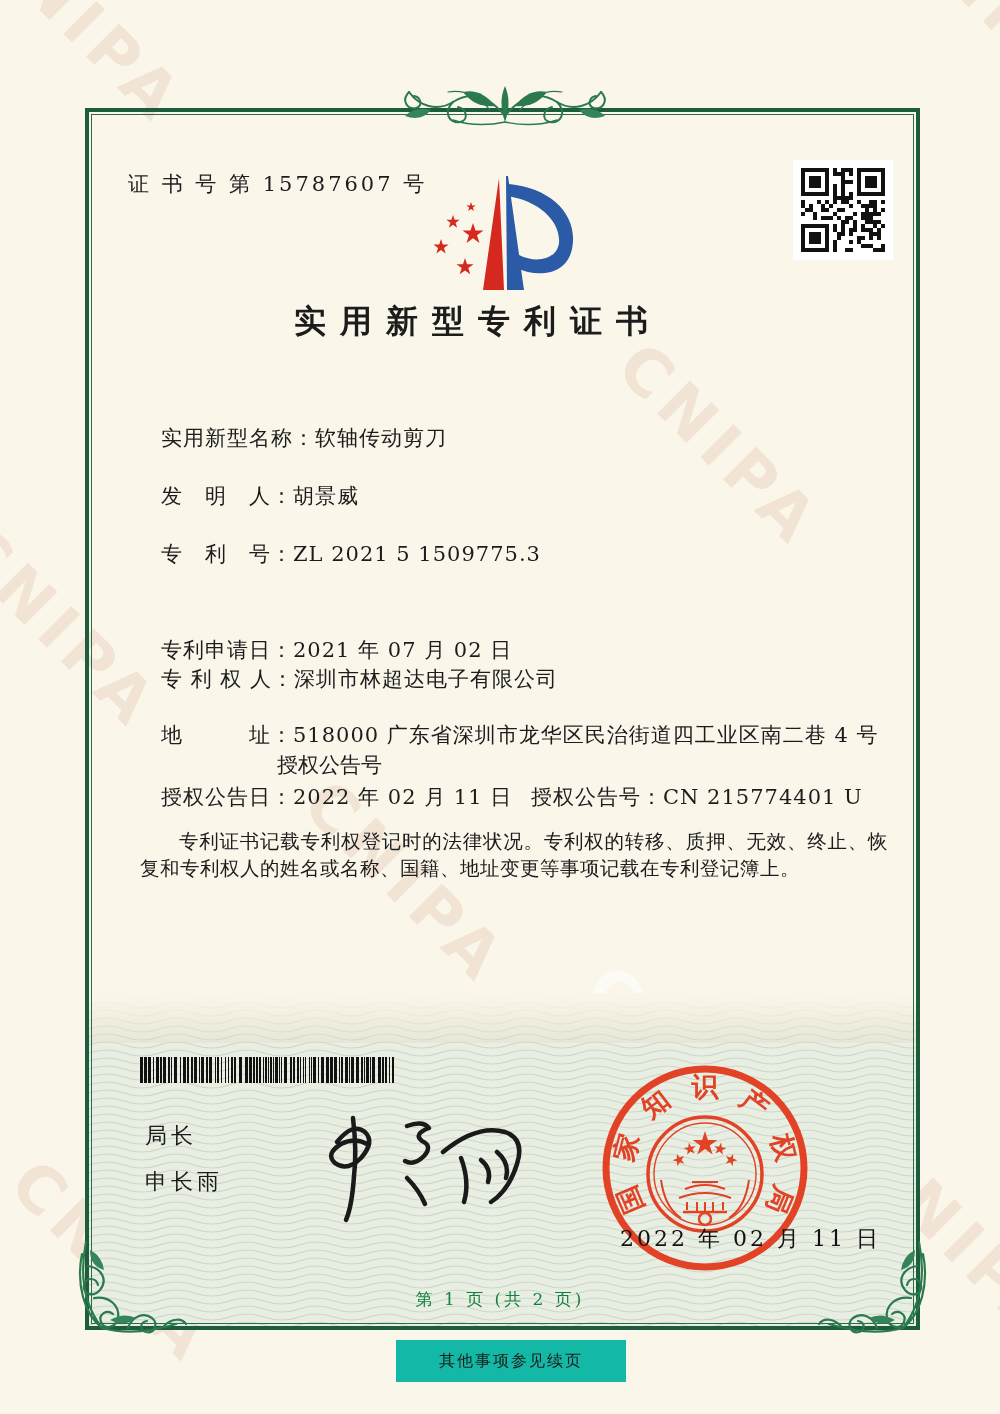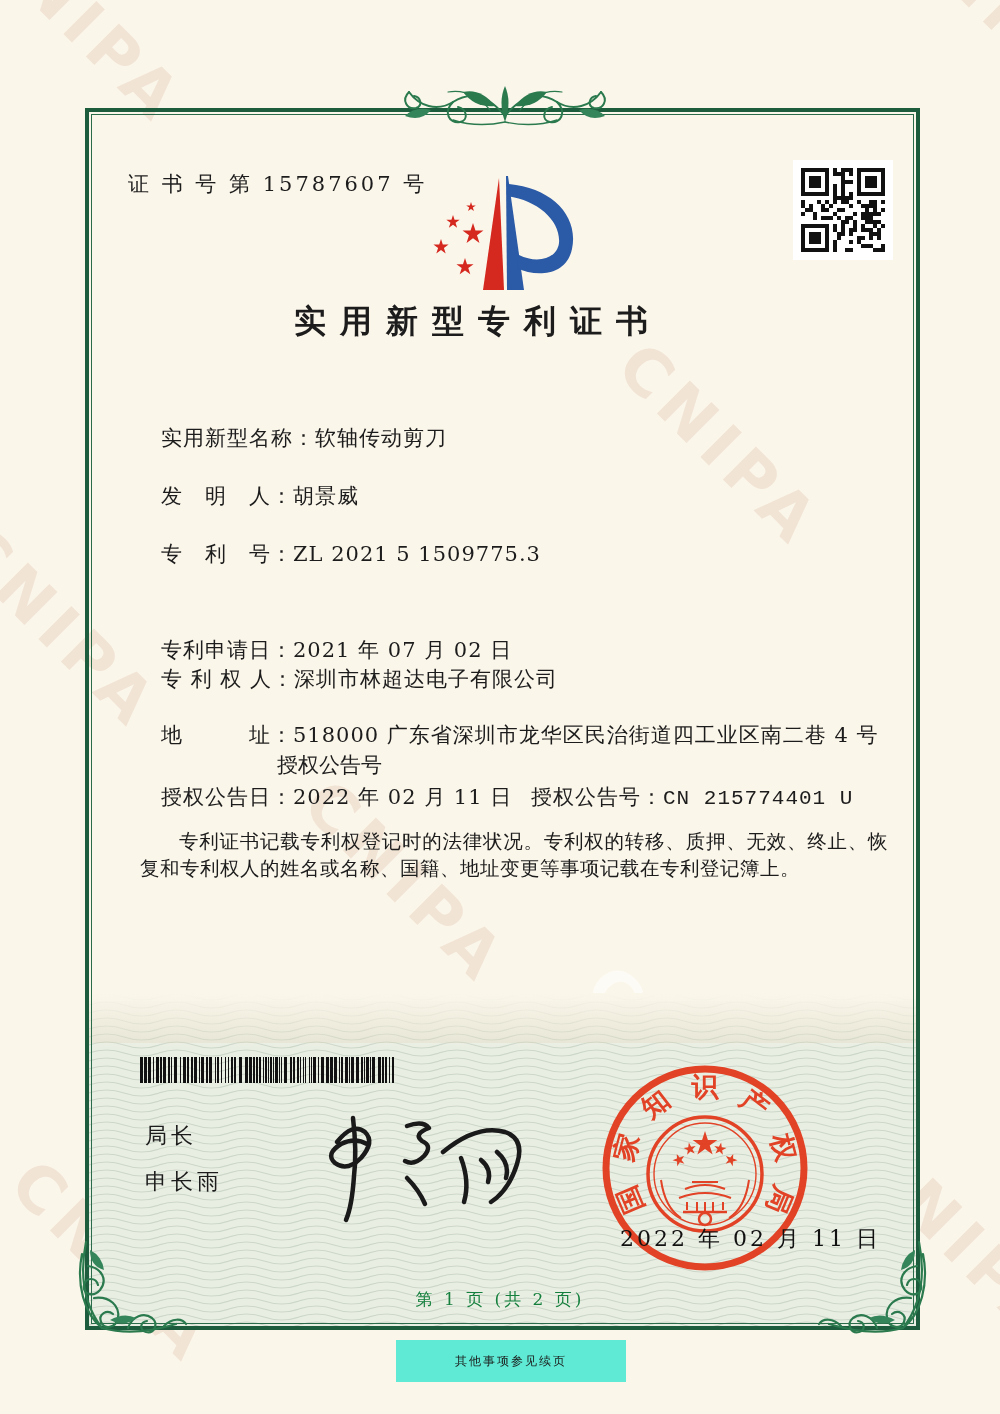--- a/index.html
+++ b/index.html
@@ -45,43 +45,43 @@
   .frow .lbl{display:inline-block;min-width:132px;letter-spacing:1px;}
   .frow .val{letter-spacing:1px;}
   .row-name{top:424px;}
   .row-inventor{top:482px;}
   .row-patno{top:540px;}
   .row-filing{top:636px;}
   .row-patentee{top:665px;}
   .row-address{top:721px;}
   .addr-line2{position:absolute;left:277px;top:751px;font-size:21px;z-index:3;}
   .row-grant{top:783px;}
-  .grant-no-pair{position:absolute;left:370px;top:0;font-family:Liberation Mono, monospace;}
+  .grant-no-pair{position:absolute;left:370px;top:0;}
   
   .body-text{
     position:absolute;left:140px;top:828px;width:748px;z-index:3;
     font-size:19.5px;line-height:27px;text-align:justify;letter-spacing:0.5px;
   }
   .body-text p{margin:0;text-indent:2em;}
   
   .barcode{position:absolute;left:140px;top:1057px;z-index:3;}
   .signer{position:absolute;left:145px;top:1121px;z-index:3;font-size:22px;font-family:"DejaVu Sans","Liberation Sans",sans-serif;}
   .signer div{margin-bottom:16px;letter-spacing:4px;}
   .sig-script{position:absolute;left:295px;top:1100px;z-index:3;}
   .seal{position:absolute;left:599px;top:1062px;z-index:3;opacity:0.95;}
   .seal-date{
     position:absolute;left:620px;top:1224px;z-index:4;font-size:22px;letter-spacing:3px;color:#111;
   }
   .page-info{
     position:absolute;left:0;top:1288px;width:1000px;text-align:center;z-index:3;
     font-size:17px;letter-spacing:3px;color:#15803d;
   }
   .cont-note{
-    position:absolute;left:396px;top:1340px;width:230px;height:42px;background:#5eead4;
-    z-index:3;text-align:center;line-height:42px;font-size:12px;letter-spacing:2px;
+    position:absolute;left:396px;top:1340px;width:230px;height:42px;background:#14b8a6;
+    z-index:3;text-align:center;line-height:42px;font-size:16px;letter-spacing:2px;
   }
 </style>
 </head>
 <body>
 
 <svg width="0" height="0" style="position:absolute">
   <defs>
     <path id="star" d="M0,-1 L0.2245,-0.309 L0.951,-0.309 L0.3633,0.118 L0.5878,0.809 L0,0.382 L-0.5878,0.809 L-0.3633,0.118 L-0.951,-0.309 L-0.2245,-0.309 Z"></path>
   </defs>
 </svg>

